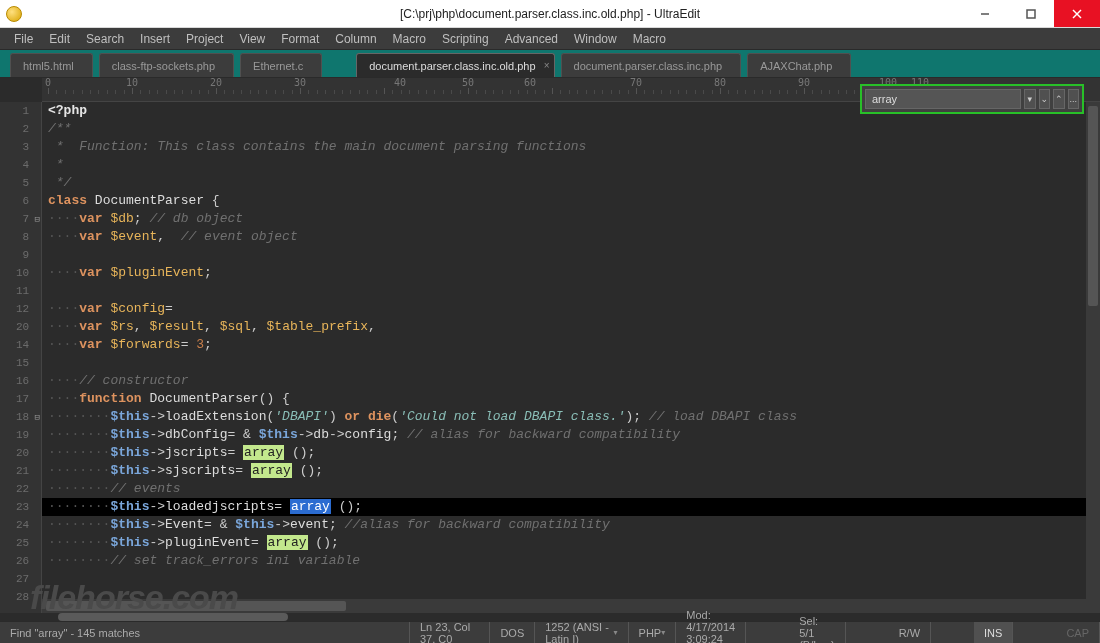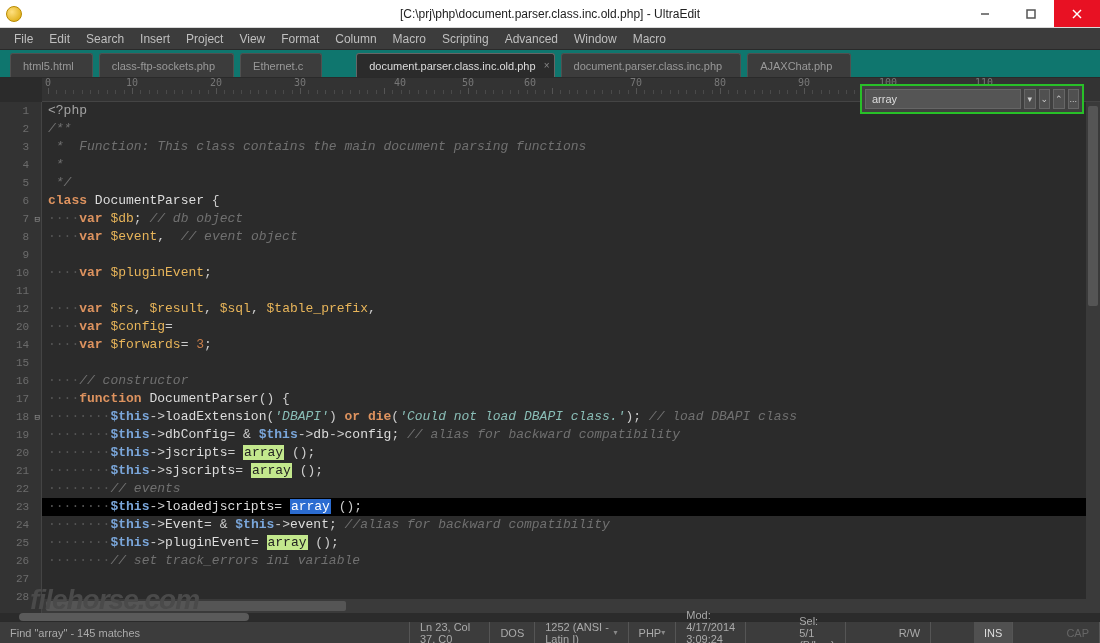--- a/index.html
+++ b/index.html
@@ -41,21 +41,21 @@
 .editor { position:absolute; top:102px; left:0; right:14px; bottom:30px; overflow:hidden; font-family:Consolas,"Courier New",monospace; font-size:13px; }
 .gutter { position:absolute; left:0; top:0; bottom:0; width:42px; background:#333; border-right:1px solid #444; }
 .code { position:absolute; left:42px; top:0; right:0; bottom:14px; background:#2b2b2b; overflow:hidden; }
 .line { height:18px; display:flex; align-items:center; white-space:pre; }
 .lineno { display:inline-block; width:34px; text-align:right; color:#6c6c6c; font-size:11px; padding-right:4px; }
 .fold { display:inline-block; width:8px; text-align:center; font-size:9px; color:#999; cursor:pointer; }
 .codeline { height:18px; line-height:18px; padding-left:6px; white-space:pre; }
 .codeline.current { background:#000; }
 
 
-.k-php { color:#a3a3a3; font-weight:normal; }
+.k-php { color:#e5e5e5; font-weight:bold; }
 .k-com { color:#707070; font-style:italic; }
 .k-key { color:#de935f; font-weight:bold; }
 .k-class { color:#ddd; }
 .k-var { color:#e8b55a; }
 .k-punc { color:#ccc; }
 .k-dot { color:#555; }
 .k-this { color:#7aa6da; font-weight:bold; }
 .k-func { color:#ddd; }
 .k-str { color:#8abeb7; font-style:italic; }
 .k-num { color:#c97f4b; }
@@ -70,21 +70,21 @@
 .hscroll .thumb { position:absolute; top:2px; bottom:2px; left:4px; width:300px; background:#555; border-radius:2px; }
 
 
 .statusbar { position:absolute; left:0; right:0; bottom:0; height:22px; background:#3c3c3c; color:#aaa; font-size:11px; display:flex; align-items:center; border-top:1px solid #2a2a2a; }
 .statusbar .segment { padding:0 10px; border-right:1px solid #555; height:100%; display:flex; align-items:center; }
 .statusbar .seg-find { flex:0 0 410px; }
 .statusbar .drop::after { content:" ▾"; font-size:8px; color:#888; }
 .statusbar .right { margin-left:auto; display:flex; height:100%;gap:43px; }
 
 
-.watermark { position:absolute; left:30px; bottom:22px; font-size:28px; font-weight:bold; font-style:italic; color:#4a4a4a; font-family:Arial,sans-serif; letter-spacing:-1px; z-index:5; pointer-events:none; }
+.watermark { position:absolute; left:30px; bottom:22px; font-size:34px; font-weight:bold; font-style:italic; color:#4a4a4a; font-family:Arial,sans-serif; letter-spacing:-1px; z-index:5; pointer-events:none; }
 .watermark .hbar { display:inline-block; width:230px; height:8px; background:#5a5a5a; border-radius:4px; margin-left:-180px; vertical-align:-12px; }
 </style>
 </head>
 <body>
 
 <div class="titlebar">
   <div class="left">
     <div class="appicon"></div>
   </div>
   <div class="title">[C:\prj\php\document.parser.class.inc.old.php] - UltraEdit</div>
@@ -249,21 +249,21 @@
     <div class="mtick" style="left: 854.4px;"></div>
     <div class="mtick" style="left: 862.8px;"></div>
     <div class="mtick" style="left: 871.2px;"></div>
     <div class="mtick" style="left: 879.6px;"></div>
     <div class="mtick" style="left: 888px;"></div>
     <div class="mtick" style="left: 896.4px;"></div>
     <div class="mtick" style="left: 904.8px;"></div>
     <div class="mtick" style="left: 913.2px;"></div>
     <div class="mtick" style="left: 921.6px;"></div>
     <div class="tick" style="left: 930px;"></div>
-    <div class="ticklabel" style="left: 942px;">110</div>
+    <div class="ticklabel" style="left: 878px;">110</div>
     <div class="mtick" style="left: 938.4px;"></div>
     <div class="mtick" style="left: 946.8px;"></div>
     <div class="mtick" style="left: 955.2px;"></div>
     <div class="mtick" style="left: 963.6px;"></div>
     <div class="mtick" style="left: 972px;"></div>
     <div class="mtick" style="left: 980.4px;"></div>
     <div class="mtick" style="left: 988.8px;"></div>
     <div class="mtick" style="left: 997.2px;"></div>
     <div class="mtick" style="left: 1005.6px;"></div>
   </div>
@@ -312,22 +312,22 @@
       <div class="codeline"><span class="k-com">/**</span></div>
       <div class="codeline"><span class="k-com">&nbsp;*&nbsp;&nbsp;Function:&nbsp;This&nbsp;class&nbsp;contains&nbsp;the&nbsp;main&nbsp;document&nbsp;parsing&nbsp;functions</span></div>
       <div class="codeline"><span class="k-com">&nbsp;*</span></div>
       <div class="codeline"><span class="k-com">&nbsp;*/</span></div>
       <div class="codeline"><span class="k-key">class</span> <span class="k-class">DocumentParser</span> <span class="k-punc">{</span></div>
       <div class="codeline"><span class="k-dot">····</span><span class="k-key">var</span> <span class="k-var">$db</span><span class="k-punc">;</span> <span class="k-com">// db object</span></div>
       <div class="codeline"><span class="k-dot">····</span><span class="k-key">var</span> <span class="k-var">$event</span><span class="k-punc">,</span>  <span class="k-com">// event object</span></div>
       <div class="codeline"></div>
       <div class="codeline"><span class="k-dot">····</span><span class="k-key">var</span> <span class="k-var">$pluginEvent</span><span class="k-punc">;</span></div>
       <div class="codeline"></div>
+      <div class="codeline"><span class="k-dot">····</span><span class="k-key">var</span> <span class="k-var">$config</span><span class="k-punc">=</span></div>
       <div class="codeline"><span class="k-dot">····</span><span class="k-key">var</span> <span class="k-var">$rs</span><span class="k-punc">,</span> <span class="k-var">$result</span><span class="k-punc">,</span> <span class="k-var">$sql</span><span class="k-punc">,</span> <span class="k-var">$table_prefix</span><span class="k-punc">,</span></div>
-      <div class="codeline"><span class="k-dot">····</span><span class="k-key">var</span> <span class="k-var">$config</span><span class="k-punc">=</span></div>
       <div class="codeline"><span class="k-dot">····</span><span class="k-key">var</span> <span class="k-var">$forwards</span><span class="k-punc">=</span> <span class="k-num">3</span><span class="k-punc">;</span></div>
       <div class="codeline"></div>
       <div class="codeline"><span class="k-dot">····</span><span class="k-com">// constructor</span></div>
       <div class="codeline"><span class="k-dot">····</span><span class="k-key">function</span> <span class="k-class">DocumentParser</span><span class="k-punc">()</span> <span class="k-punc">{</span></div>
       <div class="codeline"><span class="k-dot">········</span><span class="k-this">$this</span><span class="k-punc">-&gt;</span><span class="k-func">loadExtension</span><span class="k-punc">(</span><span class="k-str">'DBAPI'</span><span class="k-punc">)</span> <span class="k-key">or</span> <span class="k-key">die</span><span class="k-punc">(</span><span class="k-str">'Could not load DBAPI class.'</span><span class="k-punc">);</span> <span class="k-com">// load DBAPI class</span></div>
       <div class="codeline"><span class="k-dot">········</span><span class="k-this">$this</span><span class="k-punc">-&gt;</span><span class="k-func">dbConfig</span><span class="k-punc">=</span> <span class="k-punc">&amp;</span> <span class="k-this">$this</span><span class="k-punc">-&gt;</span><span class="k-func">db</span><span class="k-punc">-&gt;</span><span class="k-func">config</span><span class="k-punc">;</span> <span class="k-com">// alias for backward compatibility</span></div>
       <div class="codeline"><span class="k-dot">········</span><span class="k-this">$this</span><span class="k-punc">-&gt;</span><span class="k-func">jscripts</span><span class="k-punc">=</span> <span class="hl-y">array</span> <span class="k-punc">();</span></div>
       <div class="codeline"><span class="k-dot">········</span><span class="k-this">$this</span><span class="k-punc">-&gt;</span><span class="k-func">sjscripts</span><span class="k-punc">=</span> <span class="hl-y">array</span> <span class="k-punc">();</span></div>
       <div class="codeline"><span class="k-dot">········</span><span class="k-com">// events</span></div>
       <div class="codeline current"><span class="k-dot">········</span><span class="k-this">$this</span><span class="k-punc">-&gt;</span><span class="k-func">loadedjscripts</span><span class="k-punc">=</span> <span class="hl-b">array</span> <span class="k-punc">();</span></div>

